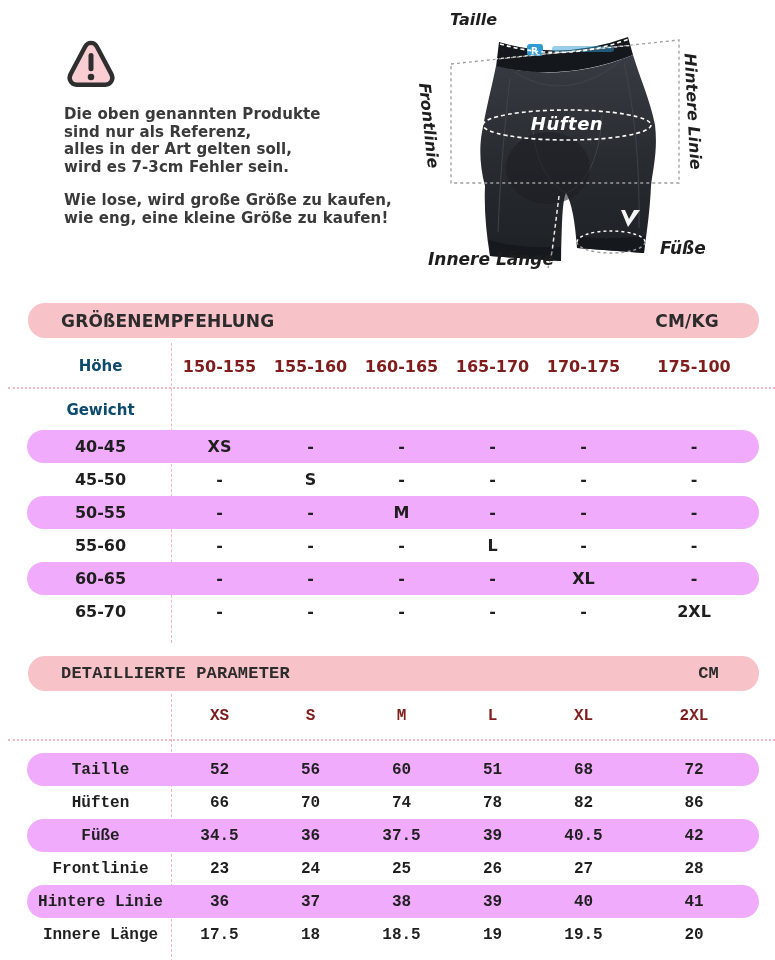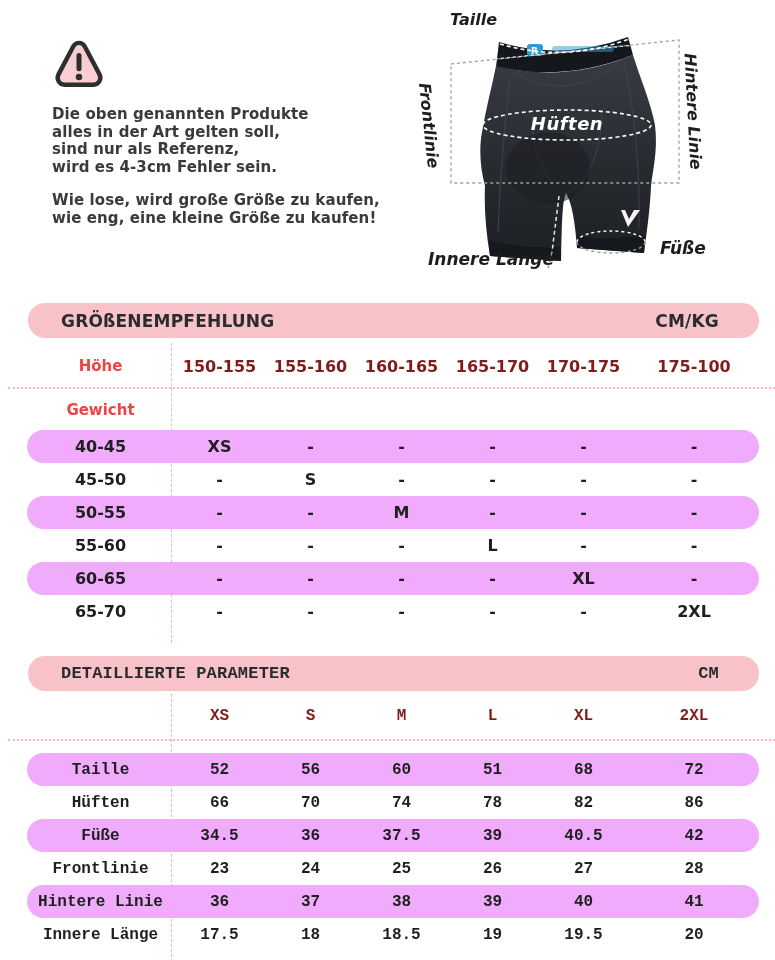--- a/index.html
+++ b/index.html
@@ -1,21 +1,21 @@
 <!DOCTYPE html>
 <html><head>
 <meta charset="utf-8">
 <style>
   html,body{margin:0;padding:0;background:#fff;}
   .page{
     position:relative;width:775px;height:960px;background:#ffffff;
     font-family:"DejaVu Sans",sans-serif;overflow:hidden;color:#222;
   }
   
-  .notice{position:absolute;left:52px;top:36px;width:360px;}
+  .notice{position:absolute;left:64px;top:36px;width:360px;}
   .warn-icon{display:block;margin:0 0 12px 2px;}
   .notice-line{font-size:15px;font-weight:600;color:#3a3a3a;line-height:17.5px;letter-spacing:.1px;}
   .para2{margin-top:16px;}
   
   .figure{position:absolute;left:400px;top:0;width:375px;height:290px;}
   .figure svg{position:absolute;left:0;top:0;}
   .fig-label{position:absolute;font-style:italic;font-weight:600;color:#1e1e1e;white-space:nowrap;}
   .lbl-taille{left:50px;top:10px;font-size:16px;}
   .lbl-frontlinie{left:-46px;top:116px;width:150px;text-align:center;font-size:16px;transform:rotate(84deg);}
   .lbl-hintere{left:213px;top:102px;width:160px;text-align:center;font-size:16px;transform:rotate(87deg);}
@@ -36,21 +36,21 @@
   #table1 .vline{top:40px;height:300px;}
   #table2 .vline{top:38px;height:268px;}
   .dotline{position:absolute;left:4px;right:4px;border-top:2px dotted #f6bac0;}
   #table1 .dotline{top:84px;}
   #table2 .dotline{top:83px;}
   .grid7{display:grid;grid-template-columns:147px repeat(5,91px) 1fr;align-items:center;}
   .hdr-row{position:absolute;left:23px;width:732px;height:32px;}
   #table1 .hdr-row{top:47px;}
   #table2 .hdr-row{top:44px;}
   .hdr-cell{text-align:center;font-weight:700;font-size:16px;color:#7f1d1d;}
-  .axis-label{text-align:center;font-weight:600;font-size:15px;color:#ef4444;}
+  .axis-label{text-align:center;font-weight:600;font-size:15px;color:#0c4a6e;}
   .gewicht-row{position:absolute;left:23px;top:88px;width:732px;height:38px;}
   .rows{position:absolute;left:23px;width:732px;}
   #table1 .rows{top:127px;}
   #table2 .rows{top:97px;}
   .row{height:33px;border-radius:17px;}
   .row.striped{background:#f0abfc;}
   .row-label,.cell{text-align:center;font-weight:700;font-size:16px;color:#1f1f1f;}
 </style>
 </head>
 <body>
@@ -58,23 +58,23 @@
 <div class="page">
 
   <div class="notice">
     <svg class="warn-icon" width="50" height="58" viewBox="0 0 52 58">
       <path d="M26 6 C28.6 6 30.7 7.4 32 9.8 L47.2 38.5 C48.5 40.9 48.5 43.6 47.2 45.9 C45.9 48.2 43.6 49.5 41 49.5 L11 49.5 C8.4 49.5 6.1 48.2 4.8 45.9 C3.5 43.6 3.5 40.9 4.8 38.5 L20 9.8 C21.3 7.4 23.4 6 26 6 Z" fill="#f9cdd2" stroke="#2e2e2e" stroke-width="4.6" stroke-linejoin="round"></path>
       <path d="M26 19 L26 33" stroke="#2e2e2e" stroke-width="5.2" stroke-linecap="round"></path>
       <circle cx="26" cy="41.5" r="3.4" fill="#2e2e2e"></circle>
     </svg>
     <div class="para1">
       <div class="notice-line">Die oben genannten Produkte</div>
+      <div class="notice-line">sind nur als Referenz,</div>
       <div class="notice-line">alles in der Art gelten soll,</div>
-      <div class="notice-line">sind nur als Referenz,</div>
-      <div class="notice-line">wird es 4-3cm Fehler sein.</div>
+      <div class="notice-line">wird es 7-3cm Fehler sein.</div>
     </div>
     <div class="para2">
       <div class="notice-line">Wie lose, wird große Größe zu kaufen,</div>
       <div class="notice-line">wie eng, eine kleine Größe zu kaufen!</div>
     </div>
   </div>
 
   <div class="figure">
     <svg width="375" height="290" viewBox="0 0 375 290">
       <defs>

